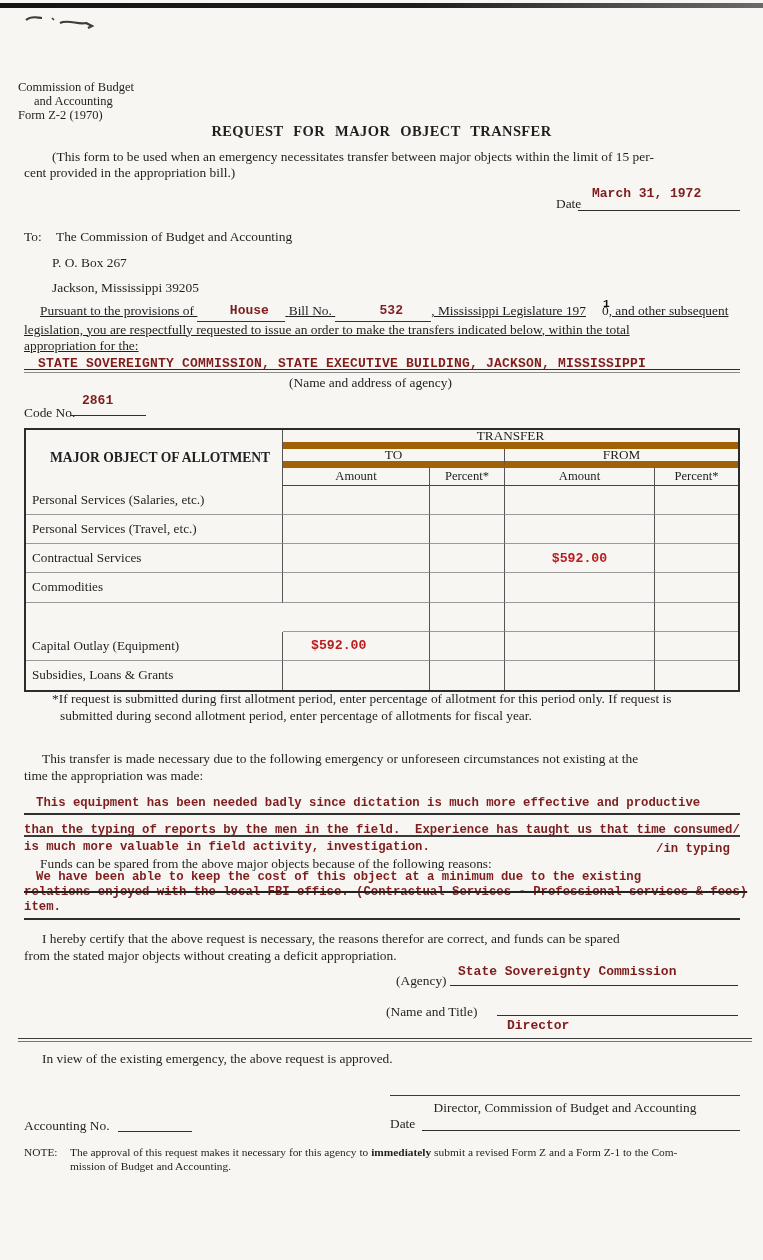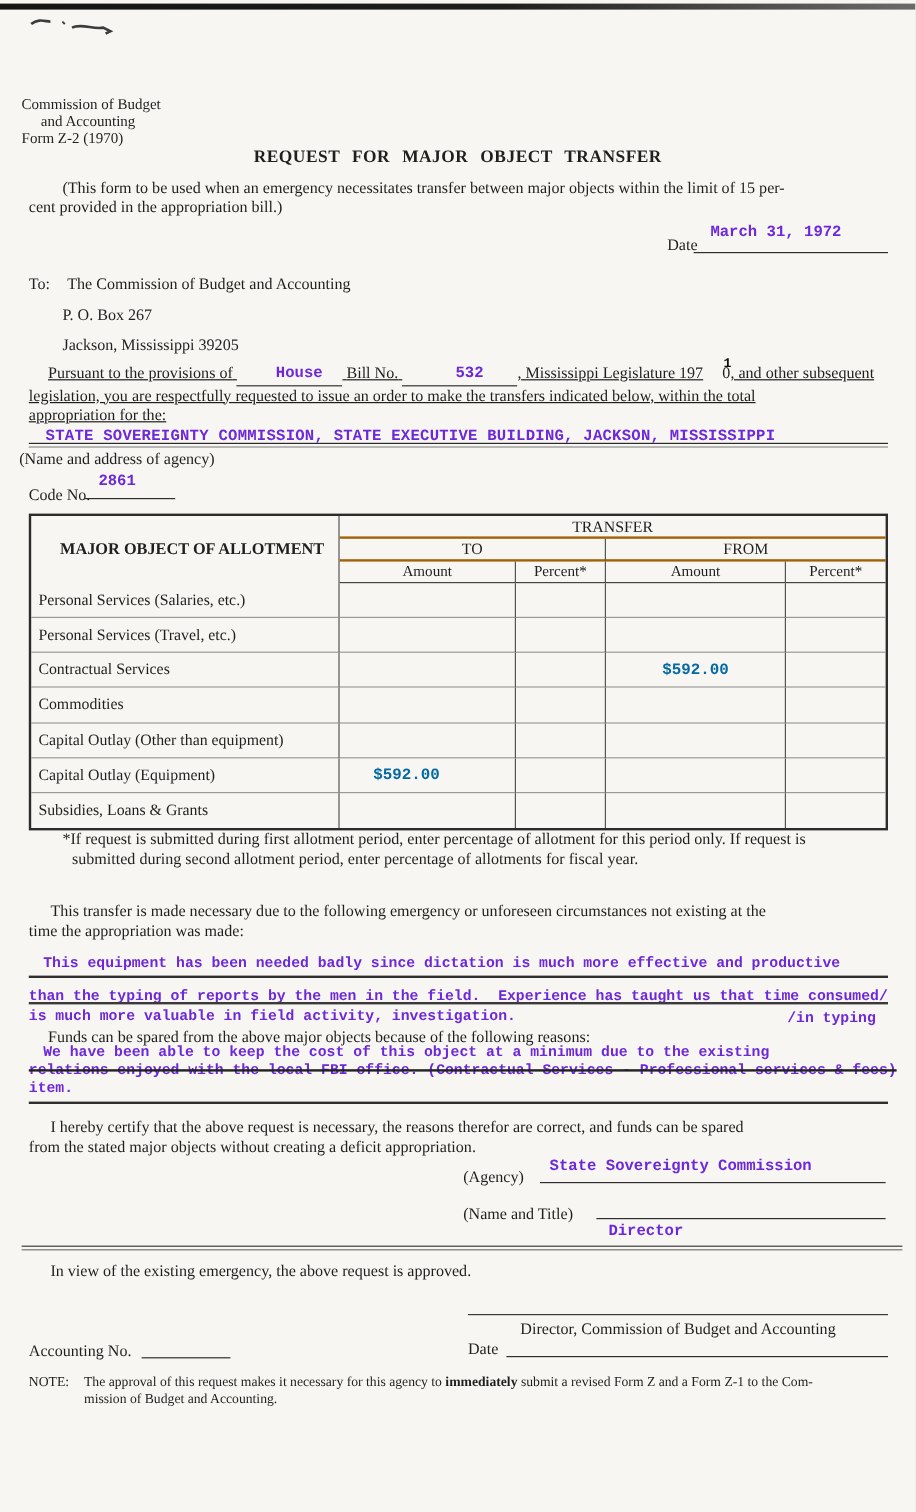--- a/index.html
+++ b/index.html
@@ -5,45 +5,45 @@
   html,body{margin:0;padding:0;background:#e8e6e1;}
   .page{
     position:relative;width:763px;height:1260px;margin:0 auto;
     background:#f7f6f2;overflow:hidden;
     font-family:"Liberation Serif","DejaVu Serif",serif;
     color:#1f1f1f;font-size:13.4px;
   }
   .abs{position:absolute;}
   .typed{
     font-family:"Liberation Mono","DejaVu Sans Mono",monospace;
-    font-weight:bold;color:#6d28d9;font-size:12.3px;white-space:pre;
+    font-weight:bold;color:#7f1d1d;font-size:12.3px;white-space:pre;
   }
   .typed-big{font-size:13px;}
   .nowrap{white-space:nowrap;}
   .rule{background:#2f2f2f;}
   .blank{display:inline-block;border-bottom:1px solid #333;text-align:center;vertical-align:baseline;}
   .blank .typed{position:relative;top:-1px;}
   .line-block div{line-height:16.5px;}
   
   .topbar{background:linear-gradient(to right,#141414 0%,#1d1d1d 55%,#4a4a4a 80%,#6a6a6a 100%);}
   
   .xtable{
     left:24px;top:428px;width:716px;height:264px;
     border:2px solid #2c2c2c;box-sizing:border-box;
     display:grid;grid-template-columns:257px 147px 75px 150px 83px;
     grid-template-rows:19px 19px 18px repeat(7,1fr);
   }
   .xtable .cell{box-sizing:border-box;display:flex;align-items:center;font-size:13.2px;}
   .hd{justify-content:center;}
   .bR{border-right:1px solid #555;}
-  .bB{border-bottom:2px solid #a16207;}
+  .bB{border-bottom:7px solid #a16207;}
   .rowline{border-bottom:1px solid #9a9a9a;}
   .rlabel{padding-left:6px;}
   .allot{grid-column:1;grid-row:1/4;border-right:1px solid #555;font-weight:bold;font-size:13.6px;display:flex;align-items:center;padding-left:24px;}
-  .vamt{font-family:"Liberation Mono","DejaVu Sans Mono",monospace;font-weight:bold;font-size:13px;color:#0369a1;}
+  .vamt{font-family:"Liberation Mono","DejaVu Sans Mono",monospace;font-weight:bold;font-size:13px;color:#b91c1c;}
   .amt-to{padding-left:28px;}
   .amt-from{justify-content:center;}
   .strike{text-decoration:line-through;text-decoration-thickness:2px;text-decoration-color:#222;}
   .yearfix{position:relative;display:inline-block;}
   .yearfix .over{position:absolute;left:1px;top:-7px;font-family:"Liberation Mono","DejaVu Sans Mono",monospace;font-weight:bold;font-size:11px;color:#0d0d0d;}
   .dblrule{border-top:1.5px solid #3c3c3c;border-bottom:1px solid #777;height:2px;}
   .hairline{background:#3a3a3a;}
 </style>
 </head>
 <body>
@@ -85,21 +85,21 @@
       <span class="blank" style="width:88px;"><span class="typed typed-big">House</span></span>
       <span>Bill No.</span>
       <span class="blank" style="width:96px;"><span class="typed typed-big">532</span></span><span>, Mississippi Legislature 197</span><span class="yearfix"><span>0</span><span class="over">1</span></span><span>, and other subsequent</span>
     </div>
     <div class="nowrap">legislation, you are respectfully requested to issue an order to make the transfers indicated below, within the total</div>
     <div>appropriation for the:</div>
   </div>
 
   <div class="abs typed typed-big" style="left:38px;top:356px;letter-spacing:.2px;">STATE SOVEREIGNTY COMMISSION, STATE EXECUTIVE BUILDING, JACKSON, MISSISSIPPI</div>
   <div class="abs" style="left:24px;top:369px;width:716px;border-top:1.5px solid #2a2a2a;border-bottom:1px solid #8c8c8c;height:2px;"></div>
-  <div class="abs" style="left:16px;top:375px;width:741px;">(Name and address of agency)</div>
+  <div class="abs" style="left:0;top:375px;width:741px;text-align:center;">(Name and address of agency)</div>
 
   <div class="abs" style="left:24px;top:405px;">Code No.</div>
   <div class="abs typed typed-big" style="left:82px;top:393px;">2861</div>
   <div class="abs rule" style="left:70px;top:415px;width:76px;height:1px;"></div>
 
   <div class="abs xtable">
     <div class="allot">MAJOR OBJECT OF ALLOTMENT</div>
     <div class="cell hd bB" style="grid-column:2/6;grid-row:1;">TRANSFER</div>
     <div class="cell hd bR bB" style="grid-column:2/4;grid-row:2;">TO</div>
     <div class="cell hd bB" style="grid-column:4/6;grid-row:2;">FROM</div>
@@ -125,21 +125,20 @@
     <div class="cell bR rowline" style="grid-column:3;grid-row:6;"></div>
     <div class="cell bR rowline vamt amt-from" style="grid-column:4;grid-row:6;">$592.00</div>
     <div class="cell rowline" style="grid-column:5;grid-row:6;"></div>
 
     <div class="cell bR rowline rlabel" style="grid-column:1;grid-row:7;">Commodities</div>
     <div class="cell bR rowline vamt amt-to" style="grid-column:2;grid-row:7;"></div>
     <div class="cell bR rowline" style="grid-column:3;grid-row:7;"></div>
     <div class="cell bR rowline vamt amt-from" style="grid-column:4;grid-row:7;"></div>
     <div class="cell rowline" style="grid-column:5;grid-row:7;"></div>
 
-    <div class="cell bR rowline rlabel" style="grid-column:1;grid-row:8;">Capital Outlay (Other than equipment)</div>
     <div class="cell bR rowline vamt amt-to" style="grid-column:2;grid-row:8;"></div>
     <div class="cell bR rowline" style="grid-column:3;grid-row:8;"></div>
     <div class="cell bR rowline vamt amt-from" style="grid-column:4;grid-row:8;"></div>
     <div class="cell rowline" style="grid-column:5;grid-row:8;"></div>
 
     <div class="cell bR rowline rlabel" style="grid-column:1;grid-row:9;">Capital Outlay (Equipment)</div>
     <div class="cell bR rowline vamt amt-to" style="grid-column:2;grid-row:9;">$592.00</div>
     <div class="cell bR rowline" style="grid-column:3;grid-row:9;"></div>
     <div class="cell bR rowline vamt amt-from" style="grid-column:4;grid-row:9;"></div>
     <div class="cell rowline" style="grid-column:5;grid-row:9;"></div>
@@ -172,21 +171,21 @@
   <div class="abs typed" style="left:36px;top:870px;">We have been able to keep the cost of this object at a minimum due to the existing</div>
   <div class="abs typed strike" style="left:24px;top:885px;">relations enjoyed with the local FBI office. (Contractual Services - Professional services &amp; fees)</div>
   <div class="abs typed" style="left:24px;top:900px;">item.</div>
   <div class="abs rule" style="left:24px;top:918px;width:716px;height:2px;"></div>
 
   <div class="abs" style="left:24px;top:931px;width:716px;line-height:16.5px;">
     <div class="nowrap" style="text-indent:18px;">I hereby certify that the above request is necessary, the reasons therefor are correct, and funds can be spared</div>
     <div>from the stated major objects without creating a deficit appropriation.</div>
   </div>
 
-  <div class="abs" style="left:386px;top:973px;">(Agency)</div>
+  <div class="abs" style="left:396px;top:973px;">(Agency)</div>
   <div class="abs typed typed-big" style="left:458px;top:964px;">State Sovereignty Commission</div>
   <div class="abs rule" style="left:450px;top:985px;width:288px;height:1px;"></div>
 
   <div class="abs" style="left:386px;top:1004px;">(Name and Title)</div>
   <div class="abs rule" style="left:497px;top:1015px;width:241px;height:1px;"></div>
   <div class="abs typed typed-big" style="left:507px;top:1018px;">Director</div>
 
   <div class="abs dblrule" style="left:18px;top:1038px;width:734px;"></div>
 
   <div class="abs nowrap" style="left:42px;top:1051px;">In view of the existing emergency, the above request is approved.</div>

